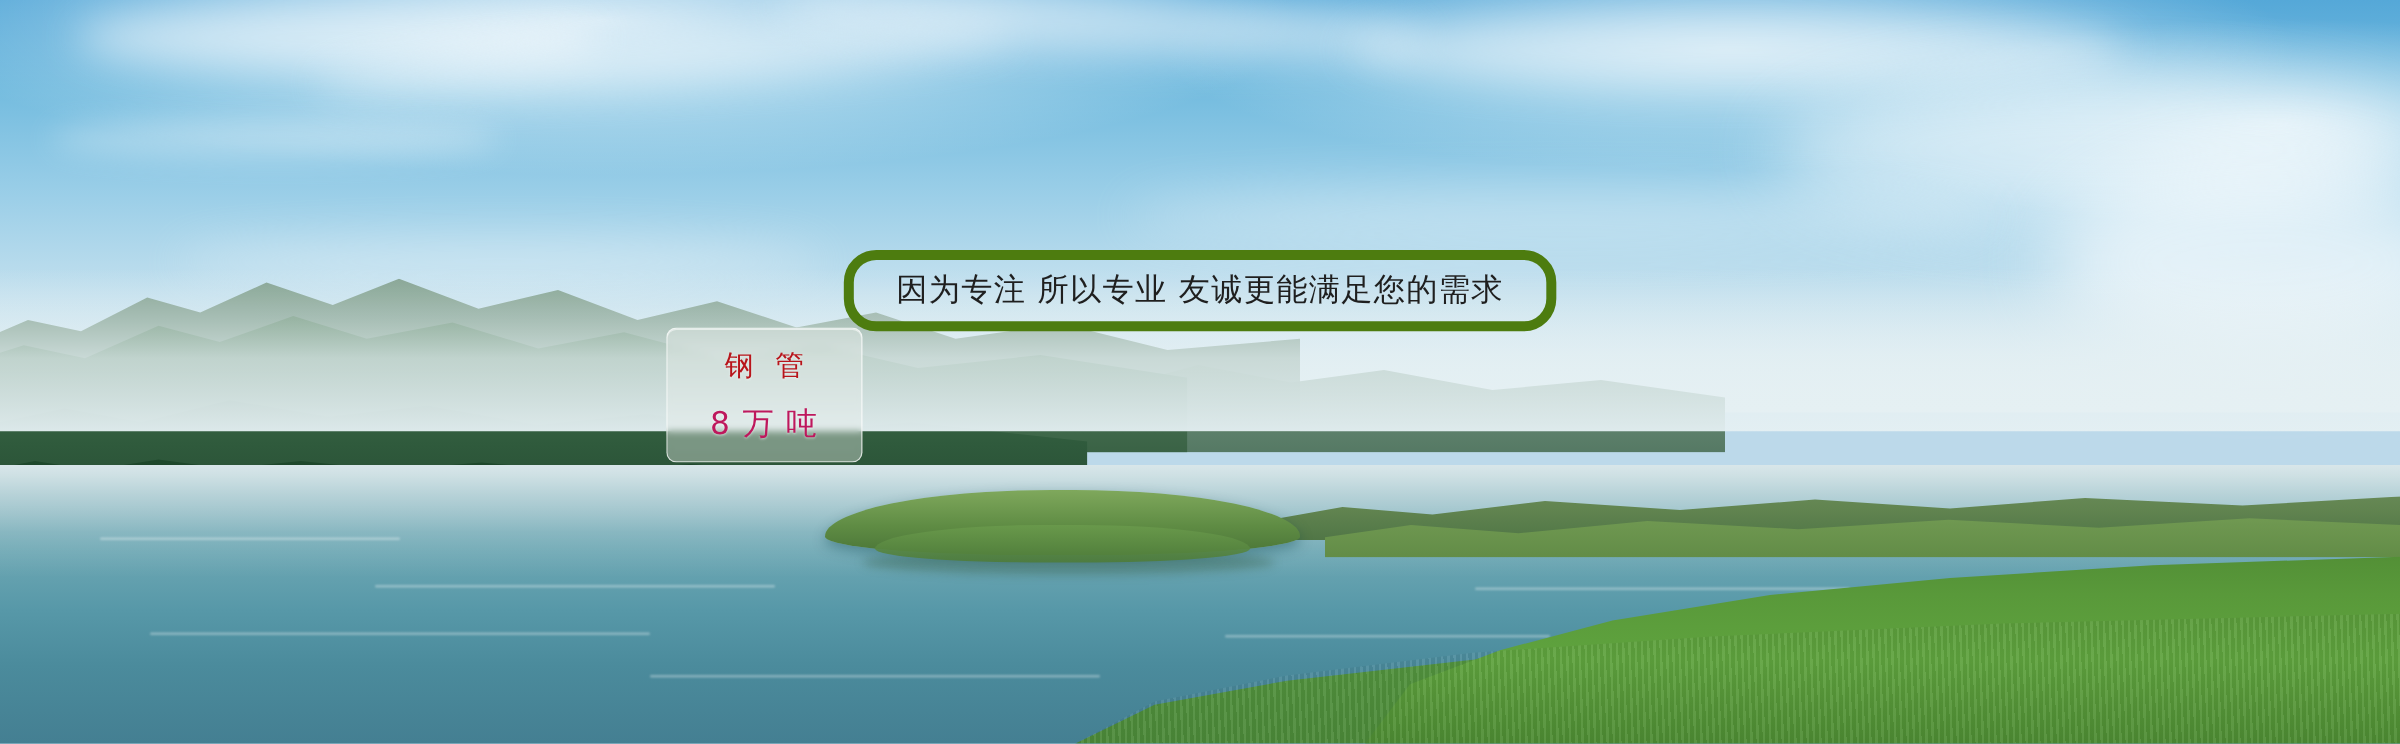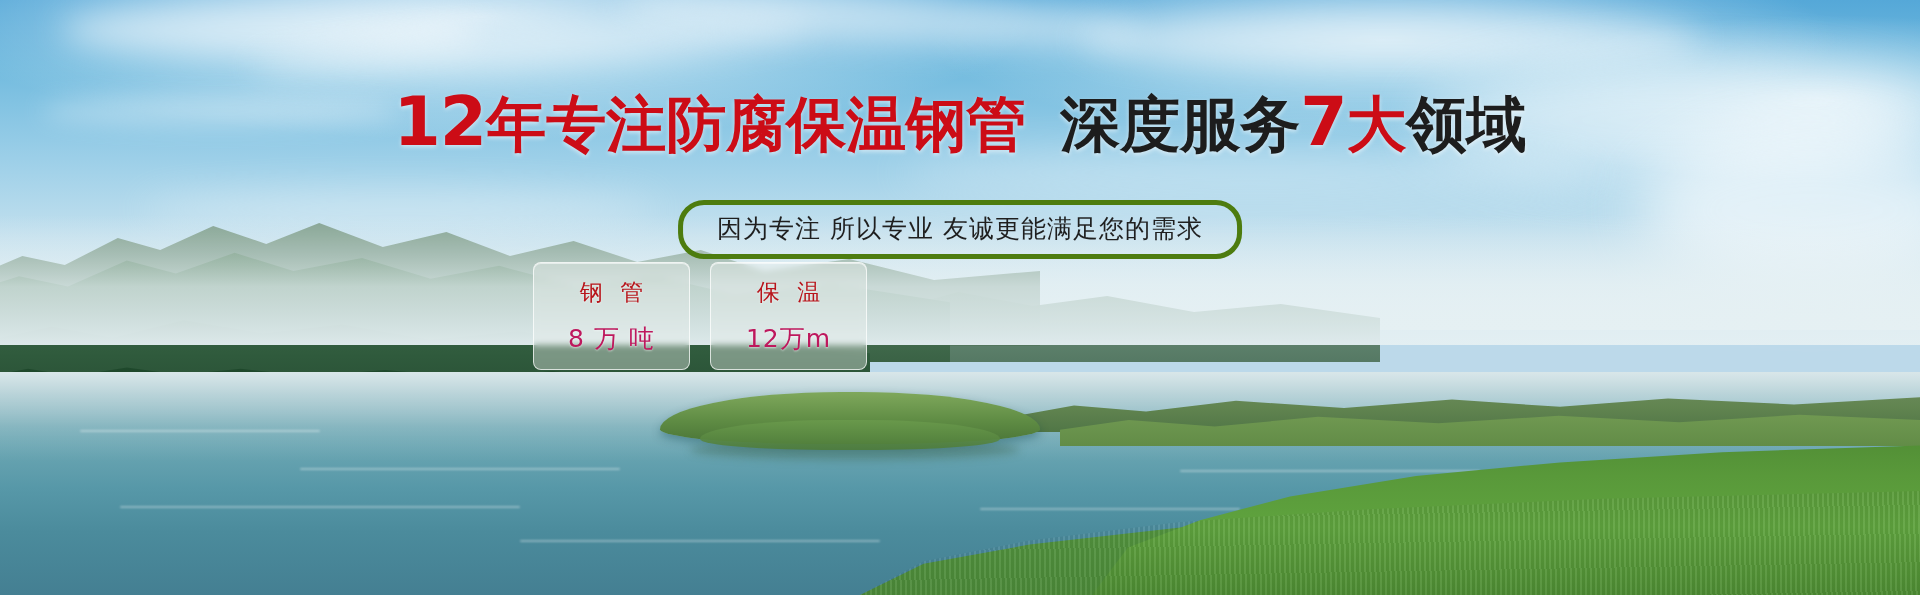--- a/index.html
+++ b/index.html
@@ -142,30 +142,30 @@
     text-shadow:0 2px 4px rgba(255,255,255,.55);
   }
   .hl-red{color:#cc0c16;}
   .hl-num{font-size:68px;letter-spacing:-1px;}
   .hl-gap{display:inline-block;width:34px;}
 
   .subpill{
     position:absolute;left:50%;transform:translateX(-50%);
     top:200px;
     padding:7px 34px 9px;
-    border:5px solid #4d7c0f;
+    border:8px solid #4d7c0f;
     border-radius:26px;
     font-size:25px;letter-spacing:1px;
     color:#1f1f1f;white-space:nowrap;
     background:rgba(255,255,255,.06);
   }
 
   .cards{
     position:absolute;left:533px;top:262px;
-    display:flex;gap:20px;
+    display:flex;gap:8px;
   }
   .card{
     width:155px;height:106px;
     border-radius:8px;
     border:1px solid rgba(255,255,255,.72);
     background:rgba(235,240,238,.40);
     backdrop-filter:blur(3px);
     display:flex;flex-direction:column;
     align-items:center;justify-content:center;
     box-shadow:inset 0 1px 0 rgba(255,255,255,.55);
@@ -219,37 +219,30 @@
   <div class="island-refl"></div>
   <div class="island"></div>
   <div class="island2"></div>
 
   <div class="grass2"></div>
   <div class="grass"></div>
   <div class="grass-texture"></div>
 
   <div class="content">
 
-    <div class="headline">
-      <span class="hl-red hl-num">12</span><span class="hl-red">年专注防腐保温钢管</span><span class="hl-gap"></span><span>深度服务</span><span class="hl-red hl-num">7</span><span class="hl-red">大</span><span>领域</span>
-    </div>
 
     <div class="subpill">
       <span>因为专注  所以专业  友诚更能满足您的需求</span>
     </div>
 
     <div class="cards">
 
       <div class="card">
         <div class="card-label">钢 管</div>
         <div class="card-value"><span>8 万 吨</span></div>
       </div>
 
 
-      <div class="card">
-        <div class="card-label">保 温</div>
-        <div class="card-value"><span>12万m</span></div>
-      </div>
 
     </div>
 
   </div>
 </div>
 
 </body></html>

